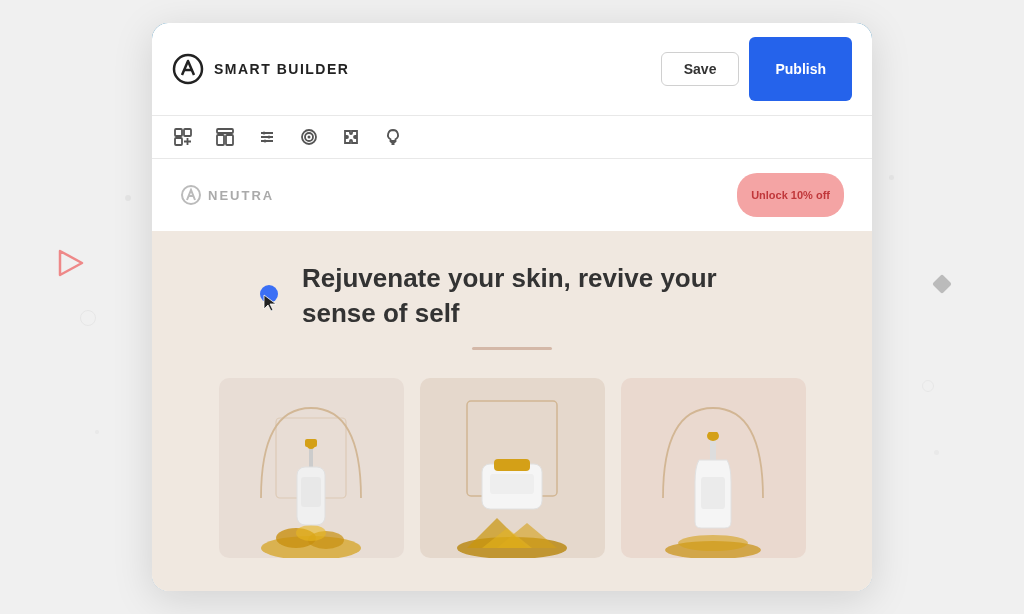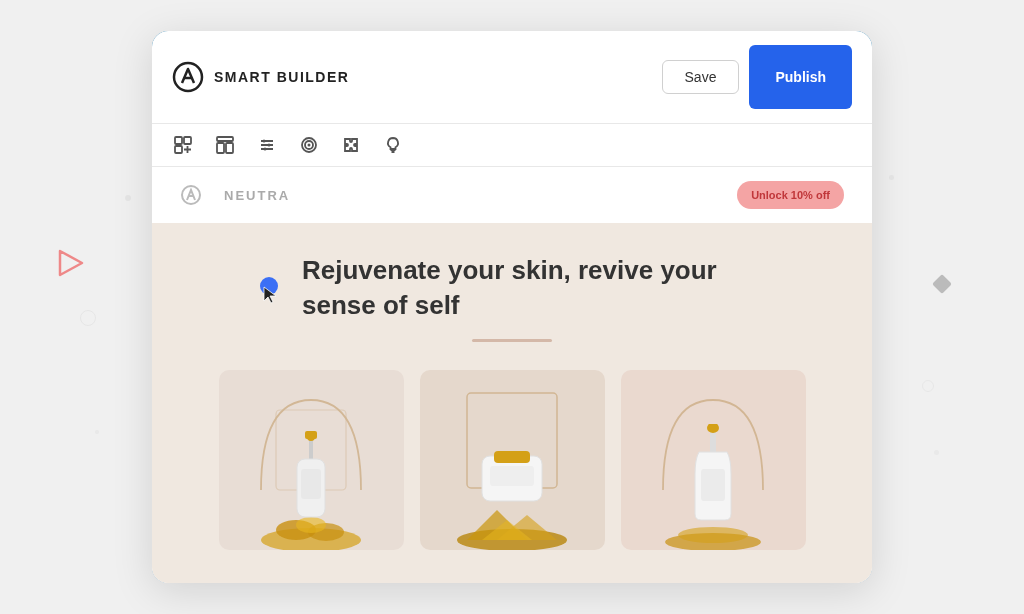--- a/index.html
+++ b/index.html
@@ -87,21 +87,21 @@
       gap: 10px;
     }
 
     .btn-save {
       padding: 8px 22px;
       border: 1.5px solid #d0d0d0;
       border-radius: 6px;
       background: #fff;
       color: #333;
       font-size: 14px;
-      font-weight: 400;
+      font-weight: 700;
       cursor: pointer;
     }
 
     .btn-publish {
       padding: 24px 26px;
       border: none;
       border-radius: 6px;
       background: #2563eb;
       color: #fff;
       font-size: 14px;
@@ -152,42 +152,42 @@
       display: flex;
       align-items: center;
       justify-content: space-between;
       padding: 14px 28px;
       background: #fff;
     }
 
     .neutra-logo {
       display: flex;
       align-items: center;
-      gap: 22px;
+      gap: 6px;
     }
 
     .neutra-logo-icon {
       width: 22px;
       height: 22px;
       color: #bbb;
     }
 
     .neutra-logo-text {
       font-size: 13px;
       font-weight: 600;
       letter-spacing: 2px;
       color: #aaa;
     }
 
     .neutra-badge {
       background: #f4a4a4;
       color: #c0373a;
       font-size: 11px;
       font-weight: 600;
-      padding: 8px 14px;
+      padding: 16px 14px;
       border-radius: 20px;
       cursor: pointer;
     }
 
     
     .hero-section {
       background: #f0e8e0;
       padding: 30px 20px 0 20px;
       text-align: left;
       position: relative;

